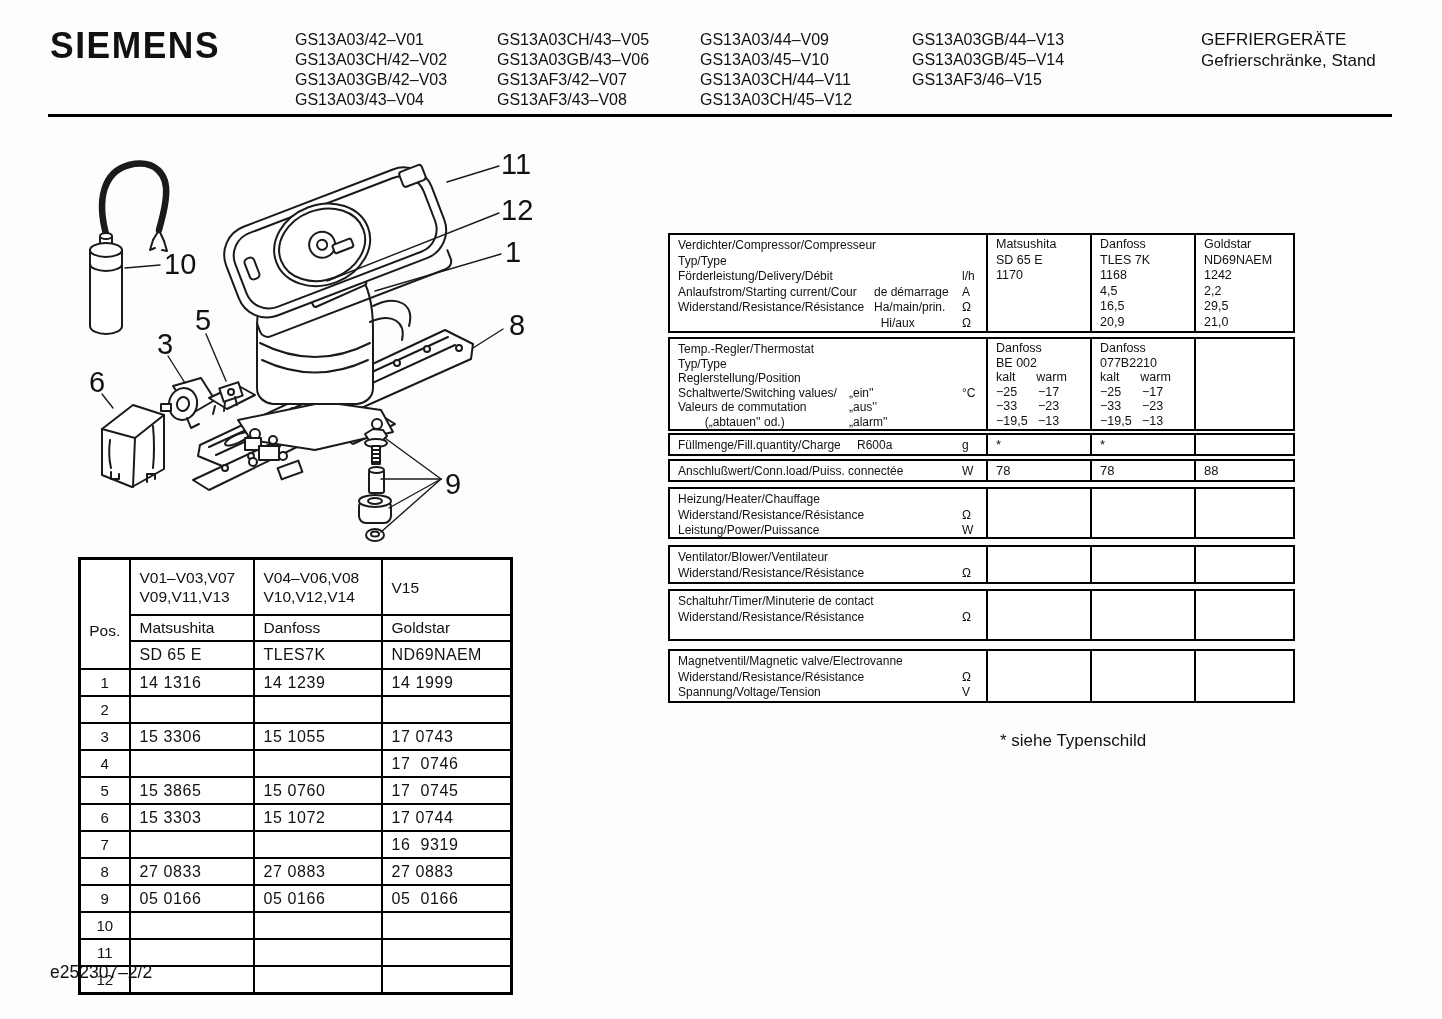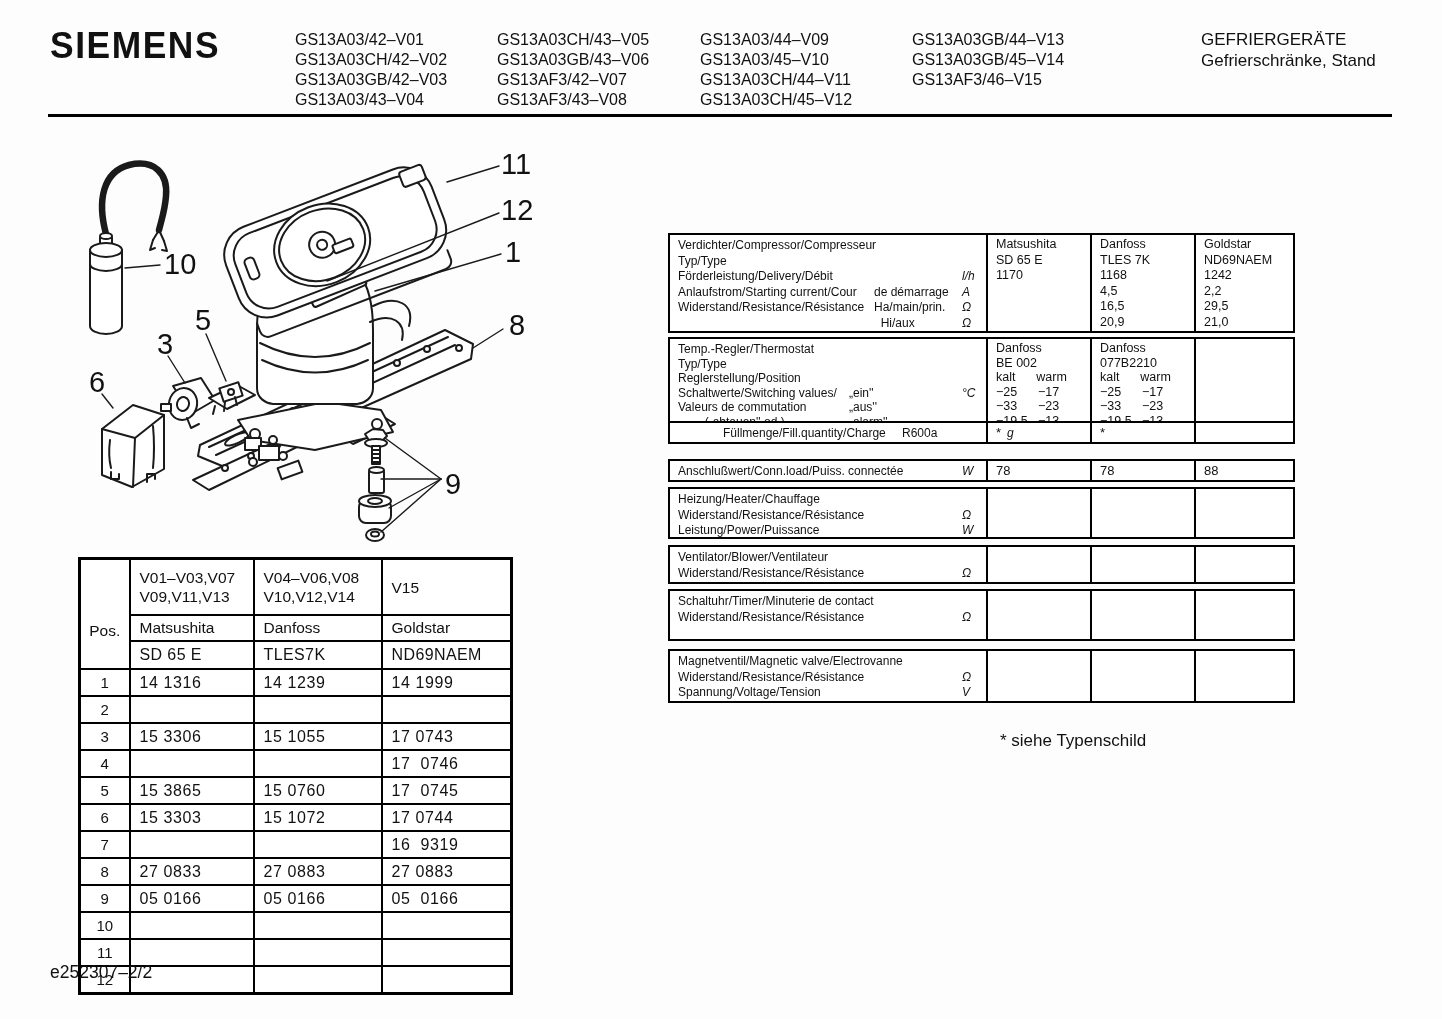--- a/index.html
+++ b/index.html
@@ -28,21 +28,21 @@
   col.cp{width:50px;}col.c1{width:124px;}col.c2{width:128px;}col.c3{width:130px;}
   
   .tech{position:absolute;left:668px;top:0;width:627px;height:1019px;}
   .t-title{position:absolute;left:0;top:207px;width:627px;height:23px;border:2px solid #000;box-sizing:border-box;
            font-size:12.5px;font-weight:bold;line-height:19px;padding-left:8px;letter-spacing:0.2px;background:#fff;}
   .t-block{position:absolute;left:0;width:627px;border:2px solid #000;box-sizing:border-box;background:#fff;}
   .t-labels{position:absolute;left:0;top:0;bottom:0;width:316px;padding-top:3px;}
   .t-line{position:relative;height:15.5px;line-height:15.5px;font-size:12px;}
   .lt{position:absolute;left:8px;white-space:pre;}
   .lm{position:absolute;left:204px;white-space:pre;}
-  .lu{position:absolute;left:292px;white-space:pre;font-style:italic;}
+  .lu{position:absolute;left:292px;white-space:pre;}
   .thermo .t-line{height:14.6px;line-height:14.6px;}
   .thermo .lm{left:179px;}
   .t-col{position:absolute;top:0;bottom:0;border-left:2px solid #000;padding:2px 0 0 8px;box-sizing:border-box;}
   .t-col.vc1{left:316px;width:104px;}
   .t-col.vc2{left:420px;width:104px;}
   .t-col.vc3{left:524px;right:0;}
   .tv{font-size:12.5px;line-height:15.5px;white-space:pre;}
   .thermo .tv{line-height:14.6px;}
   .t-line1{position:relative;height:100%;font-size:12px;}
   .t-line1 .lt{top:3px;}
@@ -471,21 +471,21 @@
 
     <div class="tv"></div>
         <div class="tv"></div>
         <div class="tv"></div>
         <div class="tv"></div>
         <div class="tv"></div>
         <div class="tv"></div>
       </div>
   </div>
 
-  <div class="t-block t-single" style="top:421px;height:23px;padding-left:45px;">
+  <div class="t-block t-single" style="top:433px;height:23px;">
     <div class="t-line1">
       <span class="lt">Füllmenge/Fill.quantity/Charge</span>
       <span class="lm2">R600a</span>
       <span class="lu">g</span>
     </div>
     <div class="t-col vc1">
         <div class="tv">*</div>
       </div>
     <div class="t-col vc2">
         <div class="tv">*</div>

